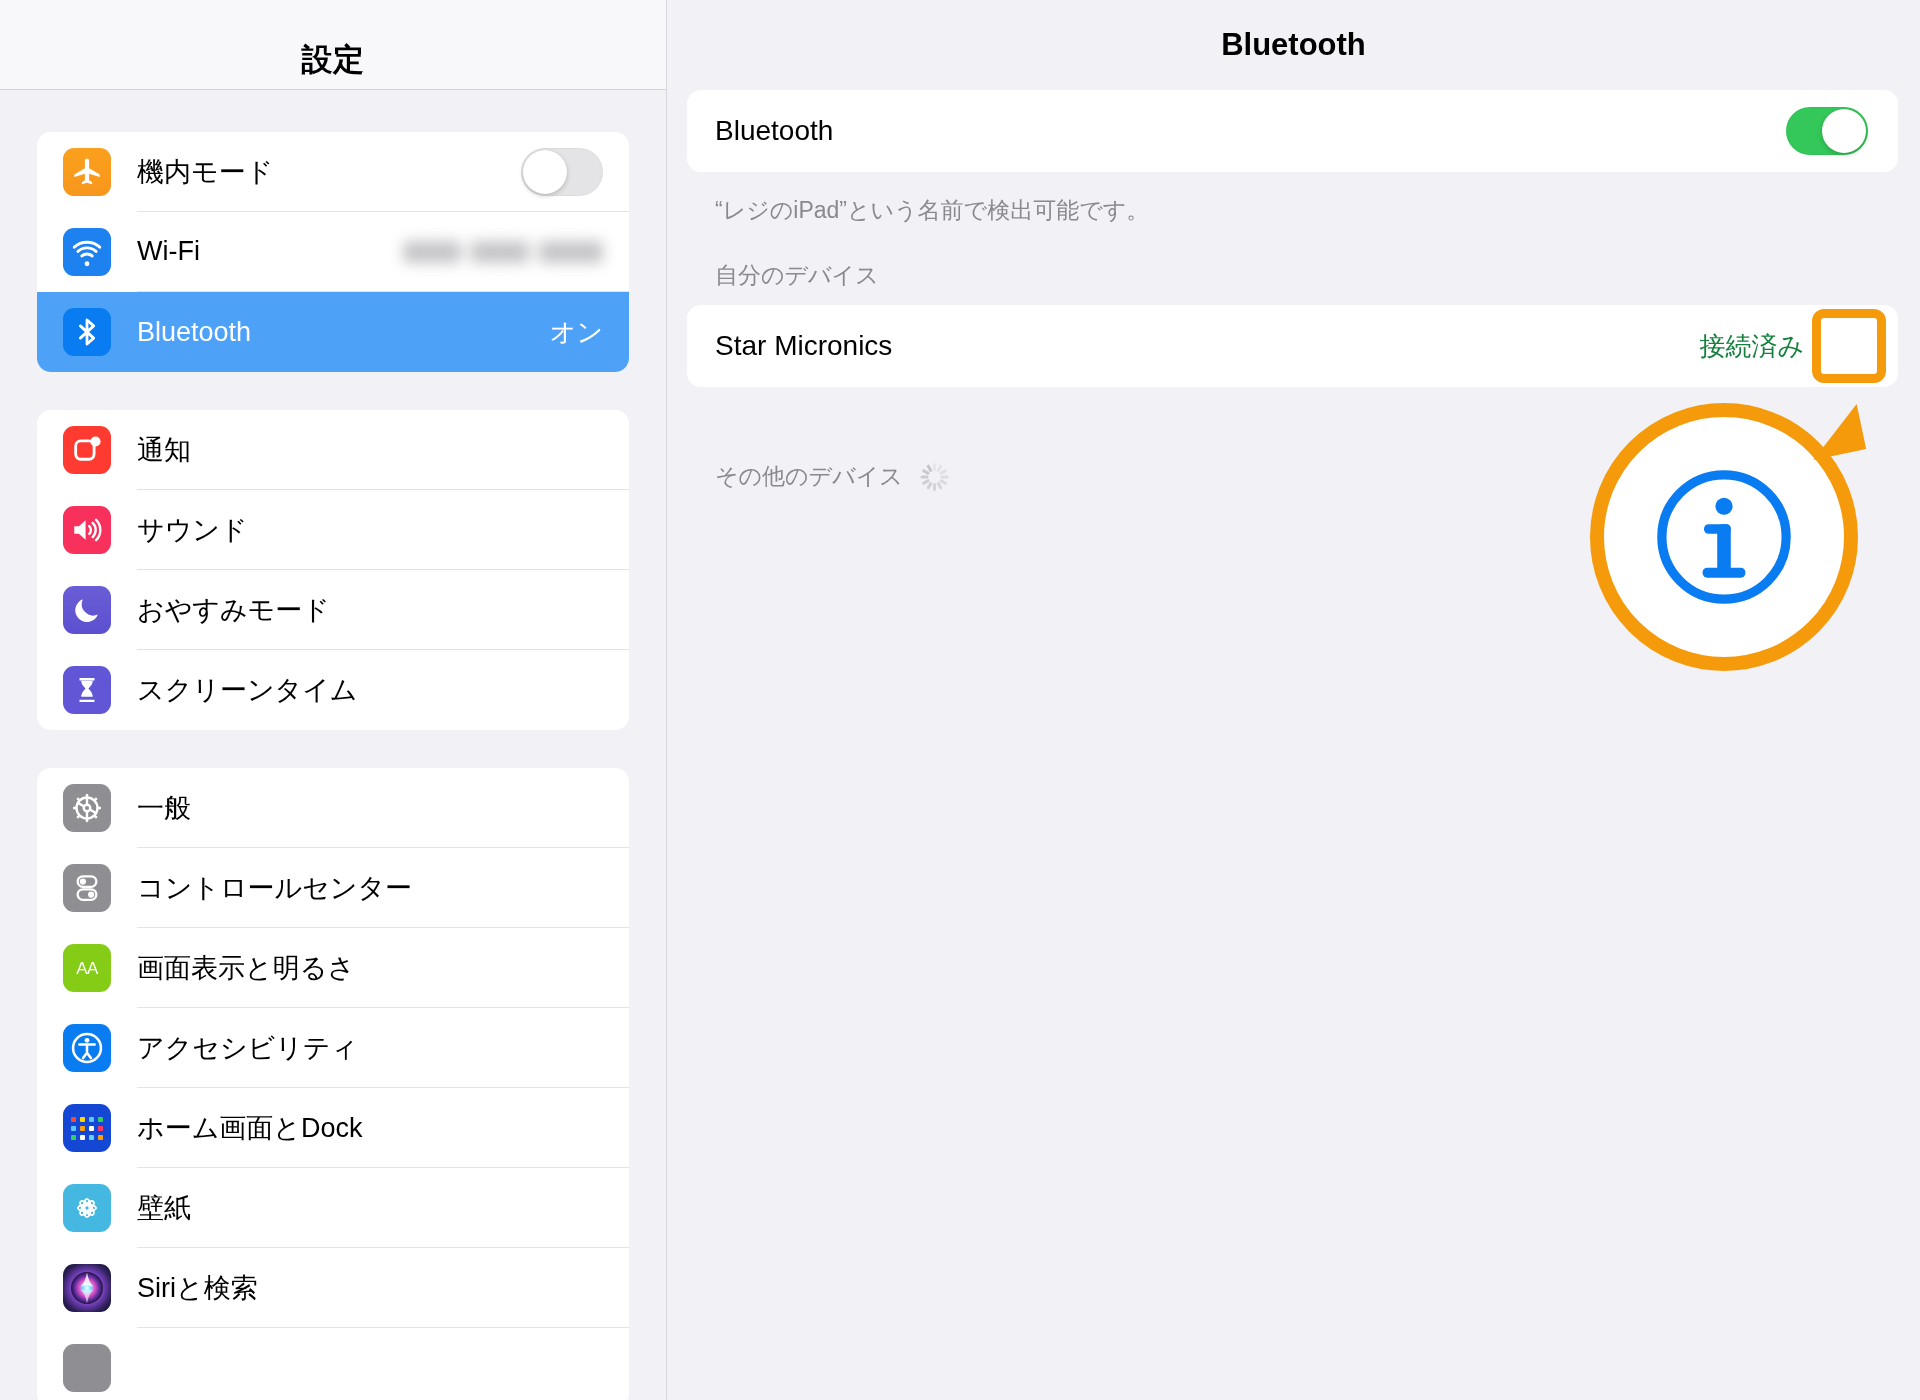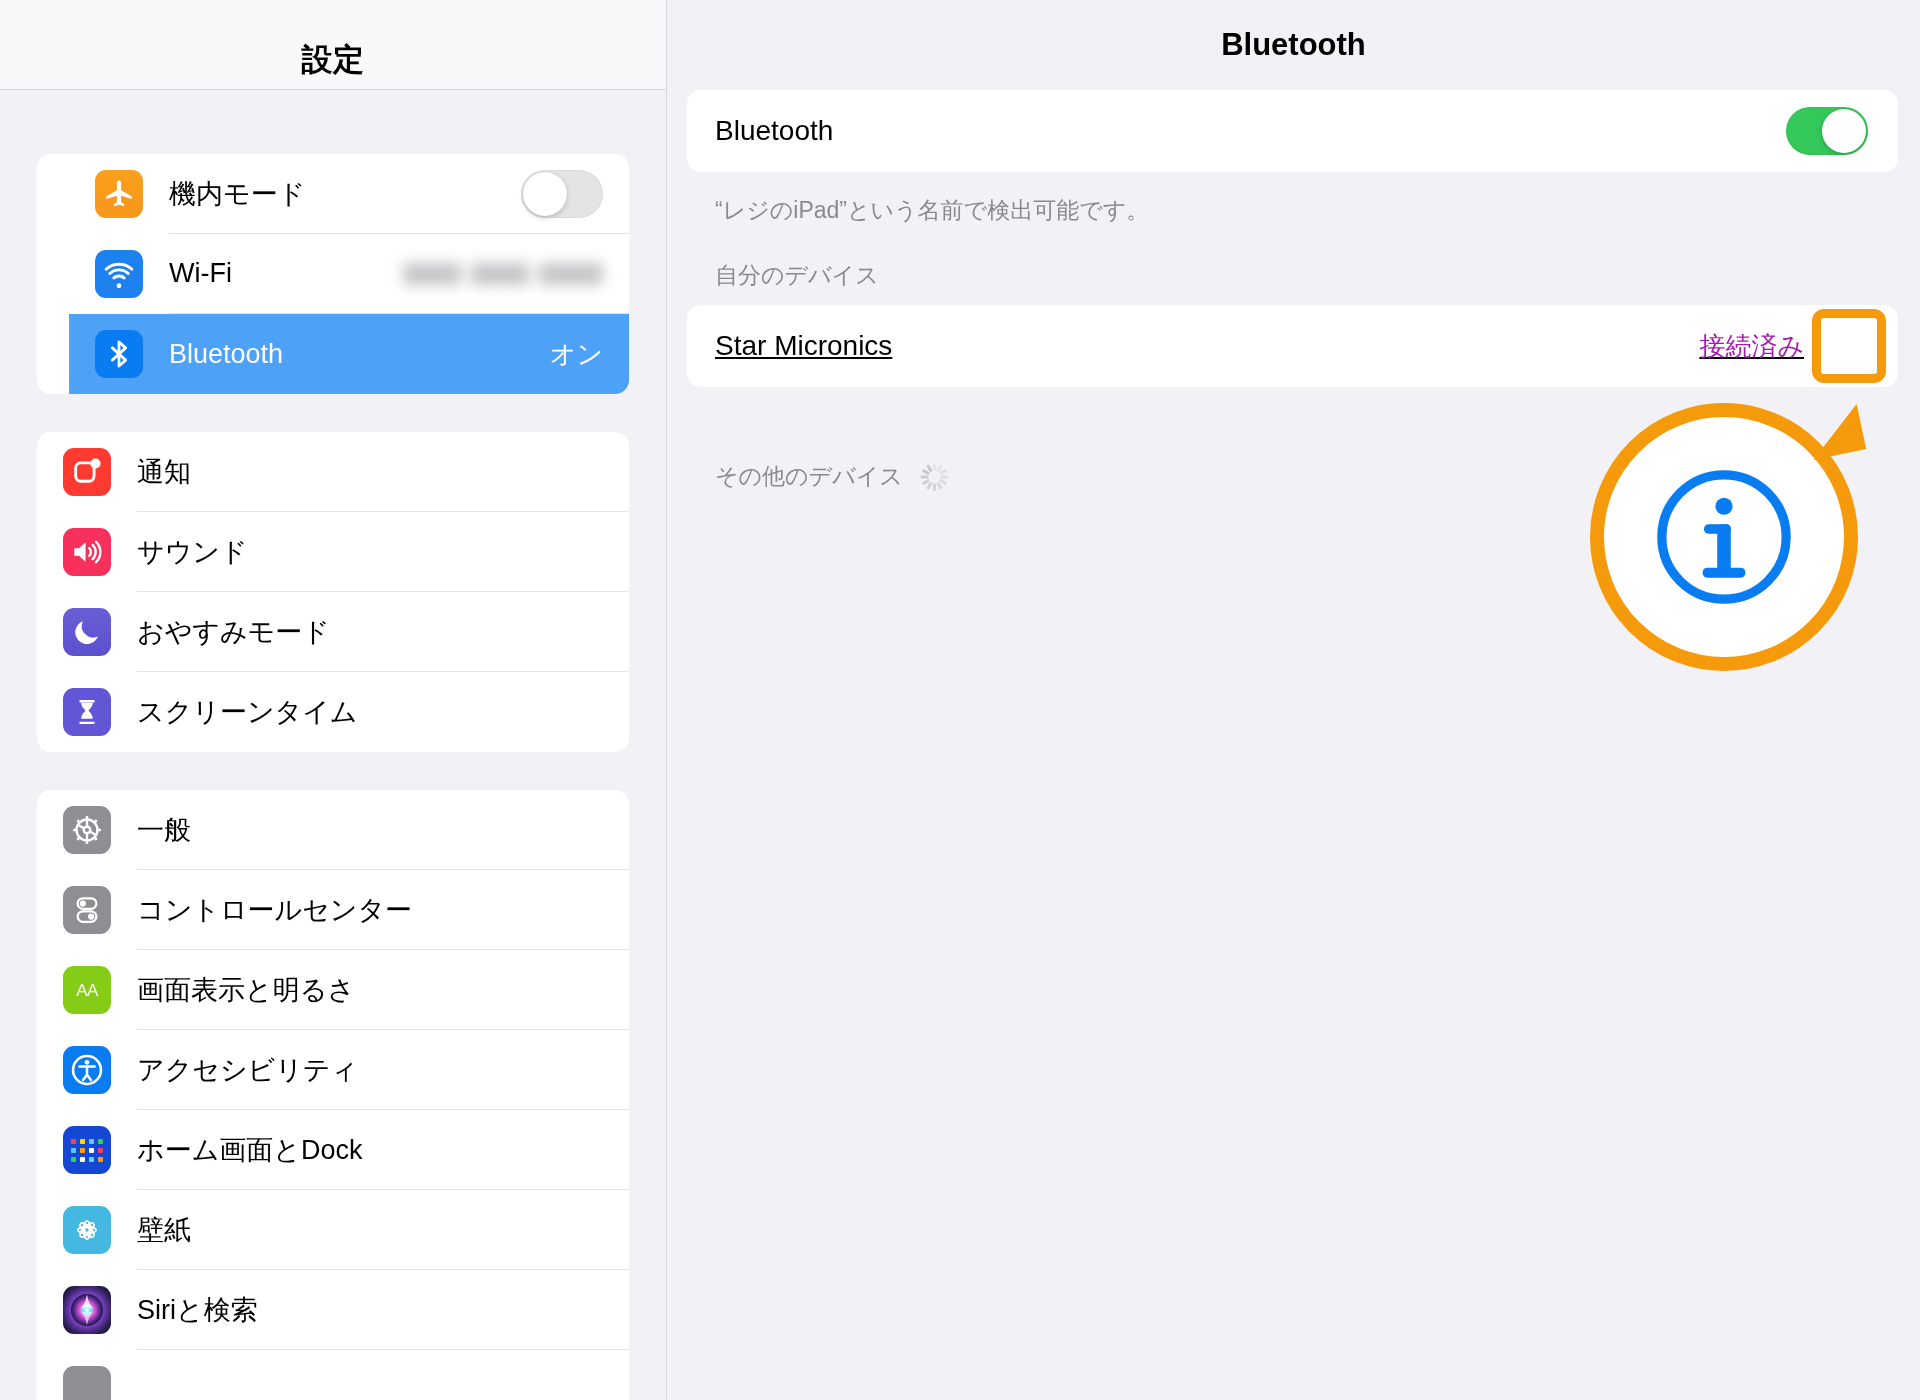--- a/index.html
+++ b/index.html
@@ -57,21 +57,21 @@
     padding: 0 37px;
   }
 
   .group {
     background: #FFFFFF;
     border-radius: 14px;
     margin-top: 38px;
     overflow: hidden;
   }
 
-  .group.first { margin-top: 64px; padding-left: 32px; }
+  .group.first { margin-top: 42px; }
 
   .row {
     display: flex;
     align-items: center;
     height: 80px;
     padding-left: 26px;
     position: relative;
   }
 
   .row-inner {
@@ -246,29 +246,28 @@
     display: flex;
     align-items: center;
     gap: 18px;
   }
 
   .device-row {
     display: flex;
     align-items: center;
     height: 82px;
     padding: 0 28px 0 28px;
-    text-decoration: underline;
   }
 
   .device-name { font-size: 28px; color: #000; }
 
   .device-status {
     margin-left: auto;
     font-size: 26px;
-    color: #a21caf;
+    color: #15803d;
     margin-right: 24px;
   }
 
   .info-btn {
     width: 42px;
     height: 42px;
     flex: 0 0 42px;
     position: relative;
   }
 

